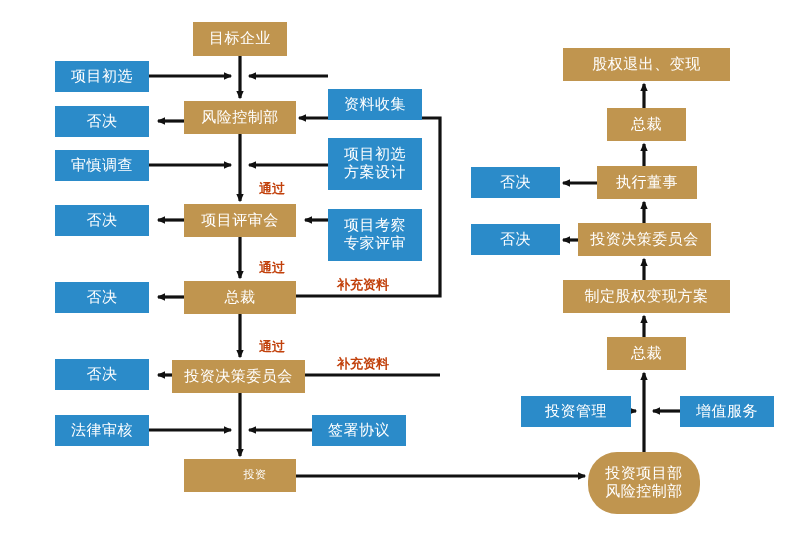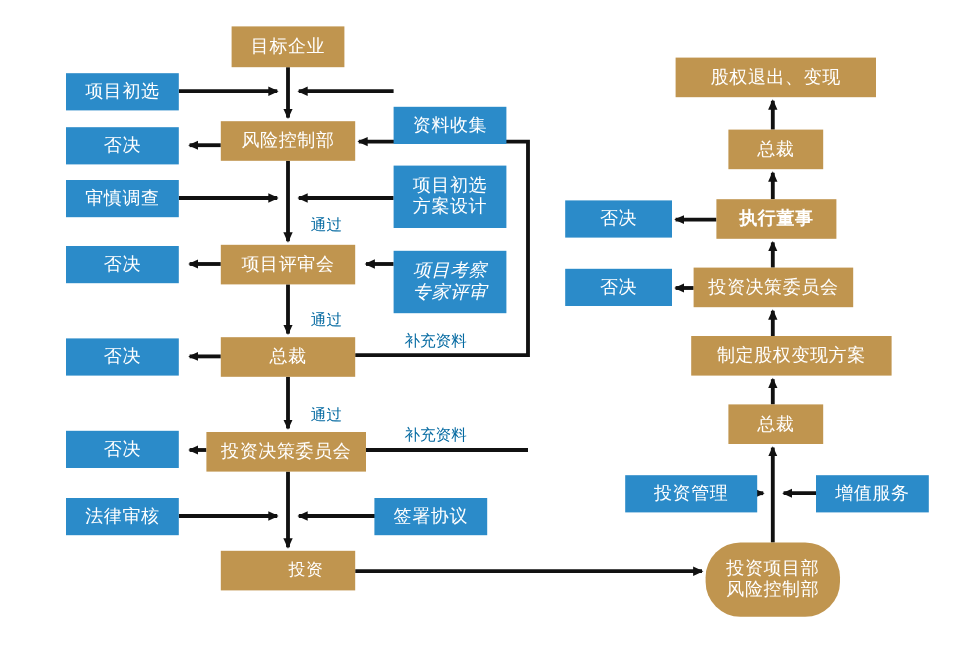--- a/index.html
+++ b/index.html
@@ -32,25 +32,26 @@
     color: #ffffff;
     line-height: 1.18;
     white-space: pre-line;
     letter-spacing: 0.5px;
     z-index: 3;
   }
   .node.tan  { background: #c0954f; }
   .node.blue { background: #2b8bc9; }
   .edge-label {
     position: absolute;
-    color: #0369a1;
+    color: #c2410c;
     font-size: 13px;
     line-height: 1;
     white-space: nowrap;
     z-index: 4;
+    font-weight: bold;
   }
 </style>
 </head>
 <body>
 
 <div id="canvas">
 
   <svg id="edges" viewBox="0 0 800 542" width="800" height="542">
     <defs>
       <marker id="ah" markerWidth="9" markerHeight="9" refX="7.4" refY="4.5" orient="auto" markerUnits="userSpaceOnUse">
@@ -123,38 +124,38 @@
       <div class="node tan" style="left: 193px; top: 22px; width: 94px; height: 34px; font-size: 15px;"><span>目标企业</span></div>
       <div class="node blue" style="left: 55px; top: 61px; width: 94px; height: 31px; font-size: 15px;"><span>项目初选</span></div>
       <div class="node blue" style="left: 328px; top: 61px; width: 94px; height: 31px; font-size: 15px; margin-top: 28px;"><span>资料收集</span></div>
       <div class="node tan" style="left: 184px; top: 101px; width: 112px; height: 33px; font-size: 15px;"><span>风险控制部</span></div>
       <div class="node blue" style="left: 55px; top: 106px; width: 94px; height: 31px; font-size: 15px;"><span>否决</span></div>
       <div class="node blue" style="left: 55px; top: 150px; width: 94px; height: 31px; font-size: 15px;"><span>审慎调查</span></div>
       <div class="node blue" style="left: 328px; top: 138px; width: 94px; height: 52px; font-size: 15px;"><span>项目初选
 方案设计</span></div>
       <div class="node tan" style="left: 184px; top: 204px; width: 112px; height: 33px; font-size: 15px;"><span>项目评审会</span></div>
       <div class="node blue" style="left: 55px; top: 205px; width: 94px; height: 31px; font-size: 15px;"><span>否决</span></div>
-      <div class="node blue" style="left: 328px; top: 209px; width: 94px; height: 52px; font-size: 15px; font-style: italic;"><span>项目考察
+      <div class="node blue" style="left: 328px; top: 209px; width: 94px; height: 52px; font-size: 15px;"><span>项目考察
 专家评审</span></div>
       <div class="node tan" style="left: 184px; top: 281px; width: 112px; height: 33px; font-size: 15px;"><span>总裁</span></div>
       <div class="node blue" style="left: 55px; top: 282px; width: 94px; height: 31px; font-size: 15px;"><span>否决</span></div>
       <div class="node tan" style="left: 172px; top: 360px; width: 133px; height: 33px; font-size: 15px;"><span>投资决策委员会</span></div>
       <div class="node blue" style="left: 55px; top: 359px; width: 94px; height: 31px; font-size: 15px;"><span>否决</span></div>
       <div class="node blue" style="left: 55px; top: 415px; width: 94px; height: 31px; font-size: 15px;"><span>法律审核</span></div>
       <div class="node blue" style="left: 312px; top: 415px; width: 94px; height: 31px; font-size: 15px;"><span>签署协议</span></div>
-      <div class="node tan" style="left: 184px; top: 459px; width: 112px; height: 33px; font-size: 14px; padding-left: 30px;"><span>投资</span></div>
+      <div class="node tan" style="left: 184px; top: 459px; width: 112px; height: 33px; font-size: 11px; padding-left: 30px;"><span>投资</span></div>
       <div class="node tan" style="left: 588px; top: 452px; width: 112px; height: 62px; font-size: 15px; border-radius: 29px;"><span>投资项目部
 风险控制部</span></div>
       <div class="node blue" style="left: 521px; top: 396px; width: 110px; height: 31px; font-size: 15px;"><span>投资管理</span></div>
       <div class="node blue" style="left: 680px; top: 396px; width: 94px; height: 31px; font-size: 15px;"><span>增值服务</span></div>
       <div class="node tan" style="left: 607px; top: 337px; width: 79px; height: 33px; font-size: 15px;"><span>总裁</span></div>
-      <div class="node tan" style="left: 576px; top: 280px; width: 167px; height: 33px; font-size: 15px;"><span>制定股权变现方案</span></div>
+      <div class="node tan" style="left: 563px; top: 280px; width: 167px; height: 33px; font-size: 15px;"><span>制定股权变现方案</span></div>
       <div class="node tan" style="left: 578px; top: 223px; width: 133px; height: 33px; font-size: 15px;"><span>投资决策委员会</span></div>
       <div class="node blue" style="left: 471px; top: 224px; width: 89px; height: 31px; font-size: 15px;"><span>否决</span></div>
-      <div class="node tan" style="left: 597px; top: 166px; width: 100px; height: 33px; font-size: 15px; font-weight: bold;"><span>执行董事</span></div>
+      <div class="node tan" style="left: 597px; top: 166px; width: 100px; height: 33px; font-size: 15px;"><span>执行董事</span></div>
       <div class="node blue" style="left: 471px; top: 167px; width: 89px; height: 31px; font-size: 15px;"><span>否决</span></div>
       <div class="node tan" style="left: 607px; top: 108px; width: 79px; height: 33px; font-size: 15px;"><span>总裁</span></div>
       <div class="node tan" style="left: 563px; top: 48px; width: 167px; height: 33px; font-size: 15px;"><span>股权退出、变现</span></div>
     </div>
   <div id="labels-layer">
       <div class="edge-label" style="left: 259px; top: 182px;">通过</div>
       <div class="edge-label" style="left: 259px; top: 261px;">通过</div>
       <div class="edge-label" style="left: 259px; top: 340px;">通过</div>
       <div class="edge-label" style="left: 337px; top: 278px;">补充资料</div>
       <div class="edge-label" style="left: 337px; top: 357px;">补充资料</div>

